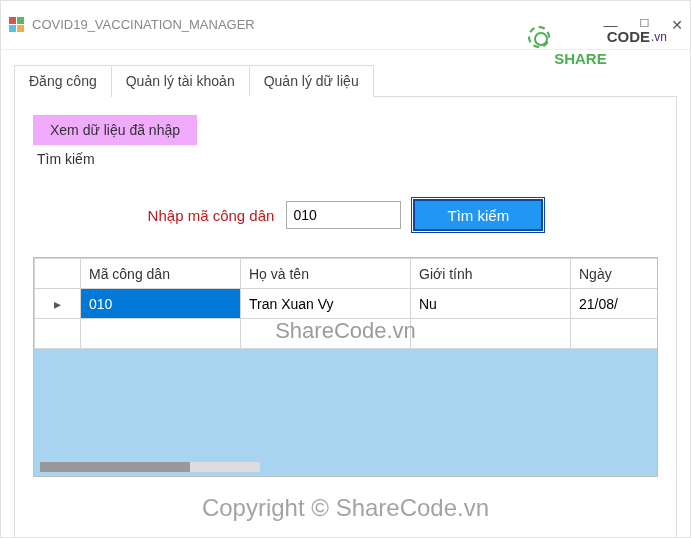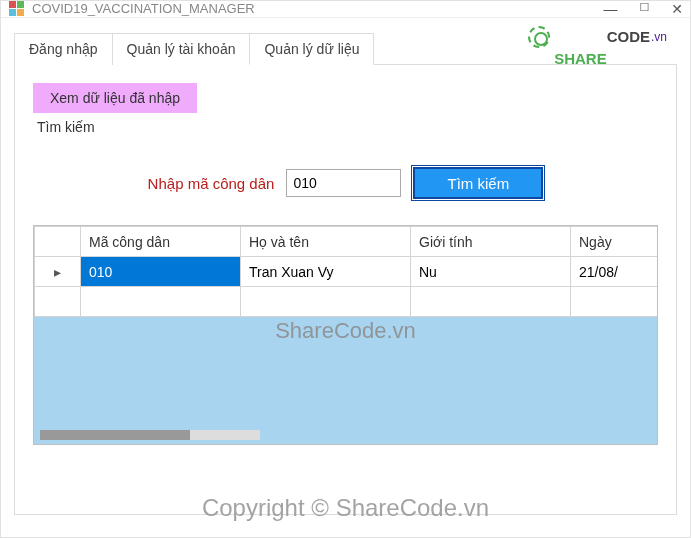--- a/index.html
+++ b/index.html
@@ -1,19 +1,19 @@
 <!DOCTYPE html>
 <html><head>
 <meta charset="utf-8">
 <style>
 * { box-sizing: border-box; margin: 0; padding: 0; font-family: "Segoe UI", Tahoma, sans-serif; }
 body { width: 691px; height: 538px; background: #fff; position: relative; overflow: hidden; }
 
 
-.titlebar { height: 18px; display: flex; align-items: center; padding: 0 8px; border-bottom: 1px solid #eee; }
+.titlebar { height: 50px; display: flex; align-items: center; padding: 0 8px; border-bottom: 1px solid #eee; }
 .titlebar .app-icon { width: 16px; height: 16px; margin-right: 8px; display: flex; flex-wrap: wrap; }
 .titlebar .app-icon span { width: 7px; height: 7px; margin: 0.5px; }
 .titlebar .app-title { color: #888; font-size: 13px; }
 .winctrls { margin-left: auto; display: flex; gap: 22px; color: #555; font-size: 14px; }
 .winctrls div { cursor: default; }
 
 
 .watermark-logo { position: absolute; top: 6px; right: 24px; display: flex; align-items: center; font-weight: 700; font-size: 15px; z-index: 50; }
 .watermark-logo .circ { width: 22px; height: 22px; border: 2px dashed #4caf50; border-radius: 50%; margin-right: 4px; position: relative; }
 .watermark-logo .circ::after { content: ""; position: absolute; top: 4px; left: 4px; width: 10px; height: 10px; border: 2px solid #4caf50; border-radius: 50%; }
@@ -89,21 +89,21 @@
 
 <div class="watermark-logo">
   <div class="circ"></div>
   <b>SHARE</b>
     <span class="rest">CODE</span>
     <span class="ext">.vn</span>
 </div>
 
 <div class="outer">
   <div class="tabs">
-    <div class="tab inactive">Đăng nhập</div>
+    <div class="tab inactive">Đăng công</div>
     <div class="tab inactive">Quản lý tài khoản</div>
     <div class="tab active">Quản lý dữ liệu</div>
   </div>
 
   <div class="tab-panel">
 
     <div class="subtabs-wrap">
       <div class="subtabs">
         <div class="subtab sel2">Xem dữ liệu đã nhập</div>
       </div>

